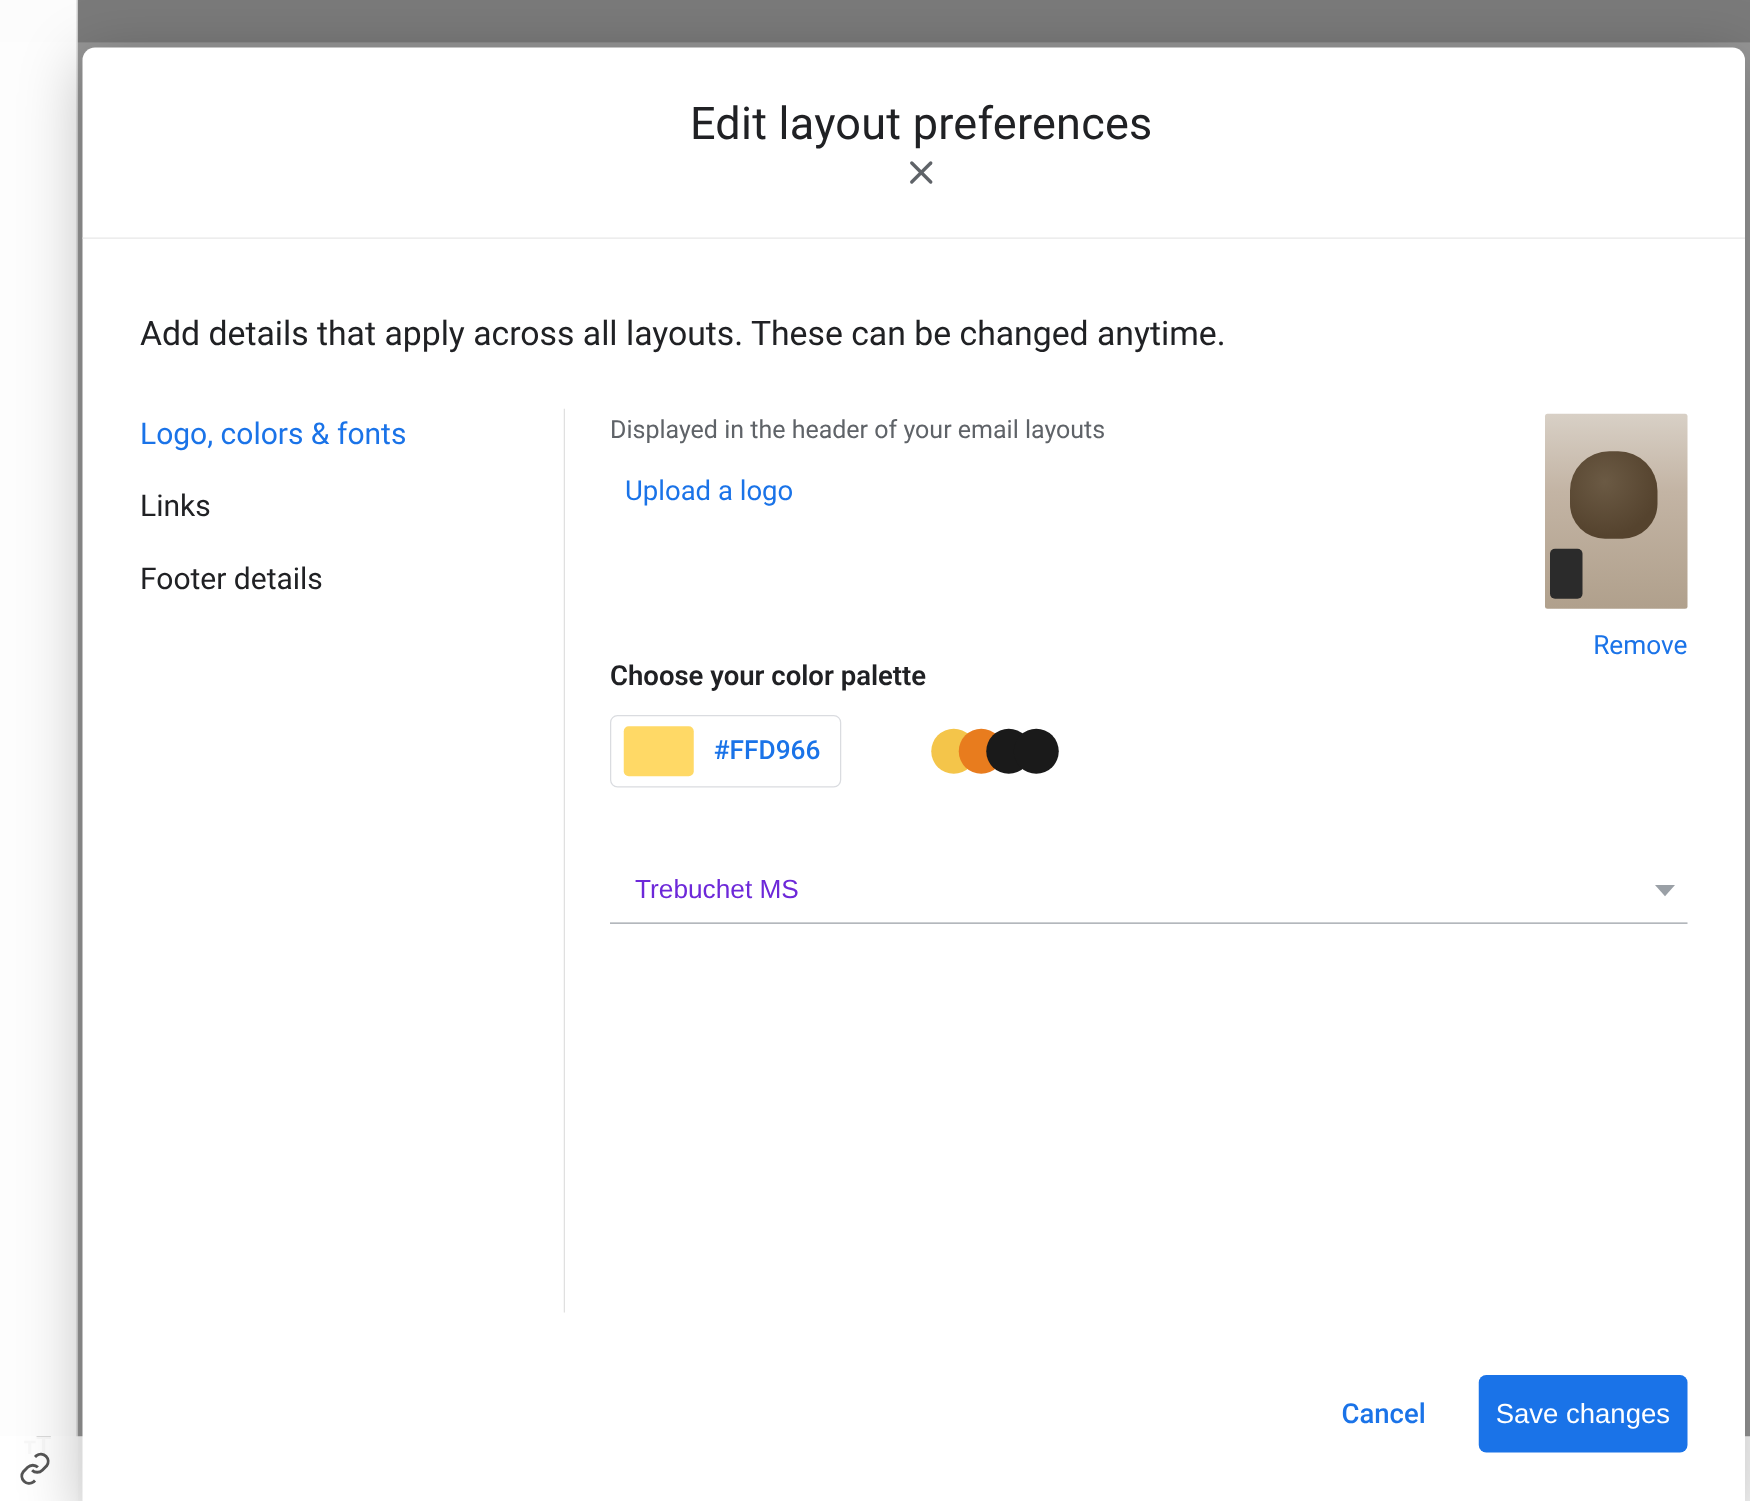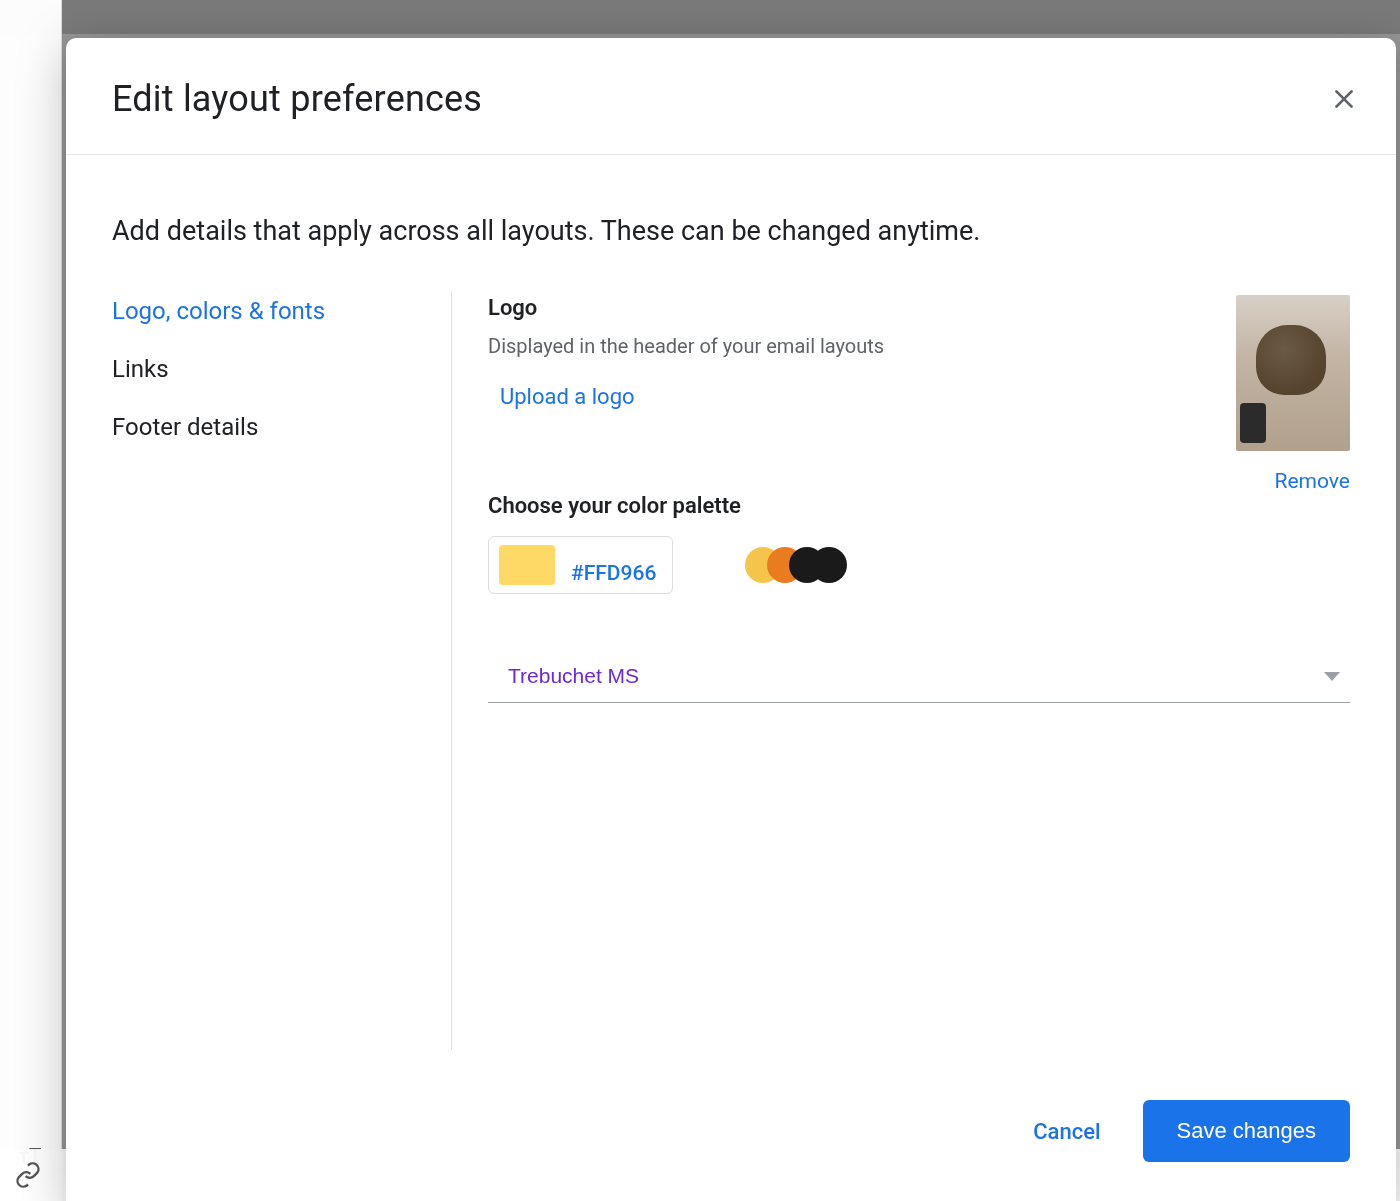--- a/index.html
+++ b/index.html
@@ -84,20 +84,21 @@
       box-shadow: 0 10px 50px rgba(0,0,0,0.25);
       display: flex;
       flex-direction: column;
     }
     .modal-header {
       display: flex;
       align-items: center;
       justify-content: space-between;
       padding: 40px 34px 34px 46px;
       border-bottom: 1px solid #e8e8e8;
+      flex-direction: column;
     }
     .modal-title {
       font-size: 36px;
       font-weight: 400;
       color: #202124;
       letter-spacing: 0.2px;
     }
     .close-btn {
       width: 36px;
       height: 36px;
@@ -219,21 +220,21 @@
     .palette-section {
     }
     .palette-row {
       display: flex;
       align-items: center;
       gap: 72px;
       margin-top: 18px;
     }
     .color-input {
       display: flex;
-      align-items: flex-end;
+      align-items: center;
       gap: 16px;
       border: 1px solid #dadce0;
       border-radius: 6px;
       padding: 8px 16px 8px 10px;
       cursor: pointer;
     }
     .swatch {
       width: 56px;
       height: 40px;
       border-radius: 4px;
@@ -292,21 +293,21 @@
       cursor: pointer;
       padding: 10px 6px;
     }
     .btn-save {
       font-size: 22px;
       color: #fff;
       background: #1a73e8;
       font-weight: 500;
       border: none;
       border-radius: 6px;
-      padding: 18px 34px;
+      padding: 18px 14px;
       cursor: pointer;
     }
   </style>
 </head>
 <body>
 
 <div class="backdrop-top"></div>
 <div class="backdrop-main"></div>
 
 <div class="left-toolbar">
@@ -391,21 +392,20 @@
       <div class="side-nav">
         <div class="nav-item active">Logo, colors &amp; fonts</div>
         <div class="nav-item">Links</div>
         <div class="nav-item">Footer details</div>
       </div>
 
       <div class="main-panel">
 
         <div class="logo-row">
           <div class="logo-left">
-            <div class="section-title">Logo</div>
             <div class="section-desc">Displayed in the header of your email layouts</div>
             <div class="upload-link">Upload a logo</div>
           </div>
           <div class="logo-right">
             <div class="logo-thumb">
               <div class="dog-shape"></div>
               <div class="remote-shape"></div>
             </div>
             <div class="remove-link">Remove</div>
           </div>

